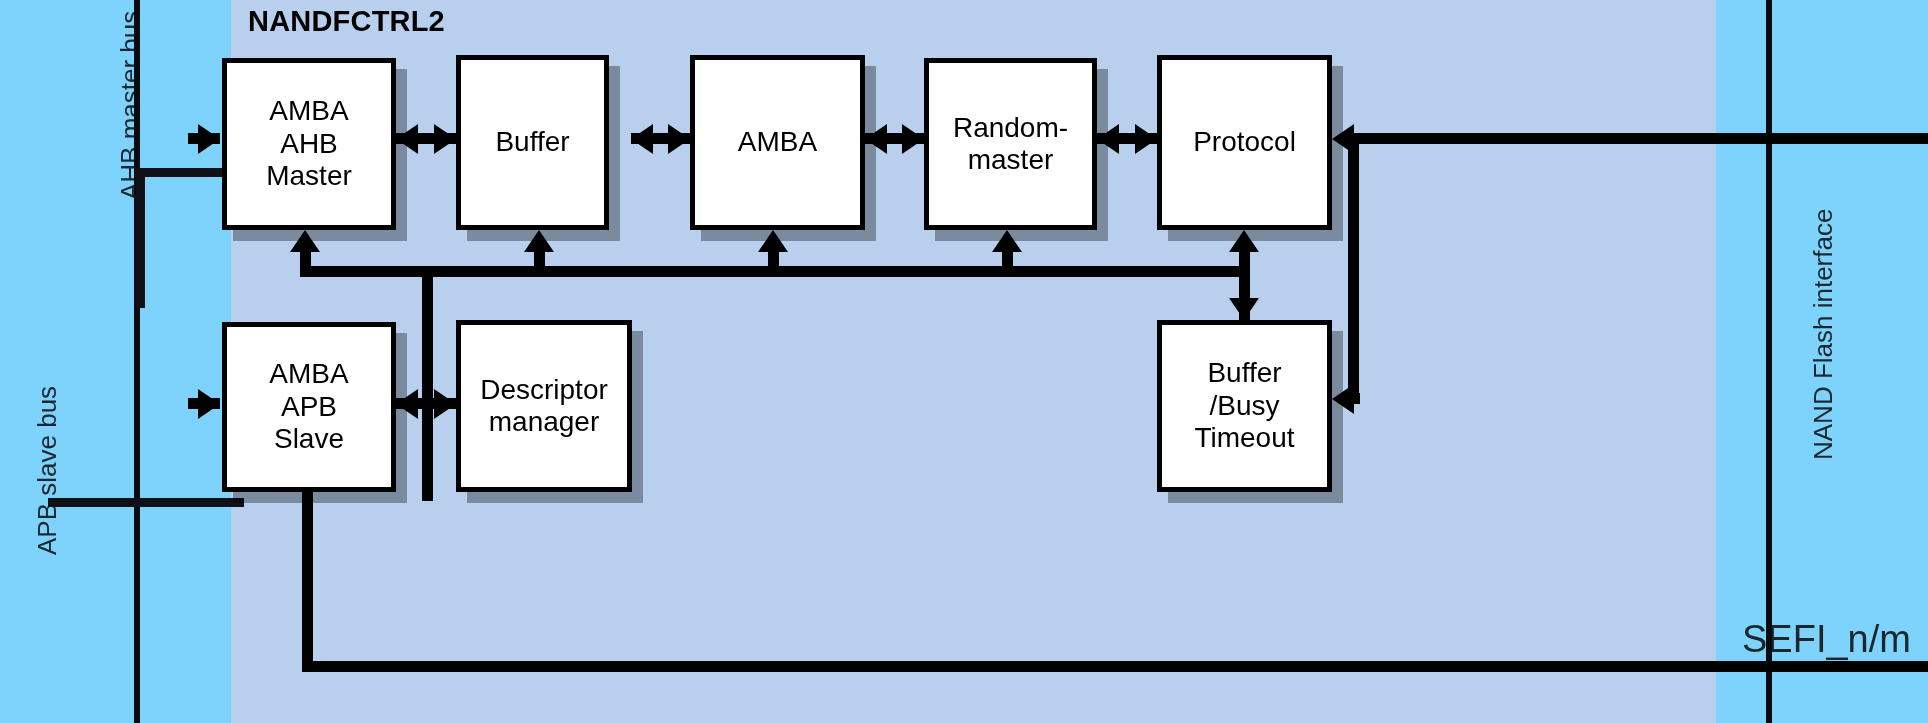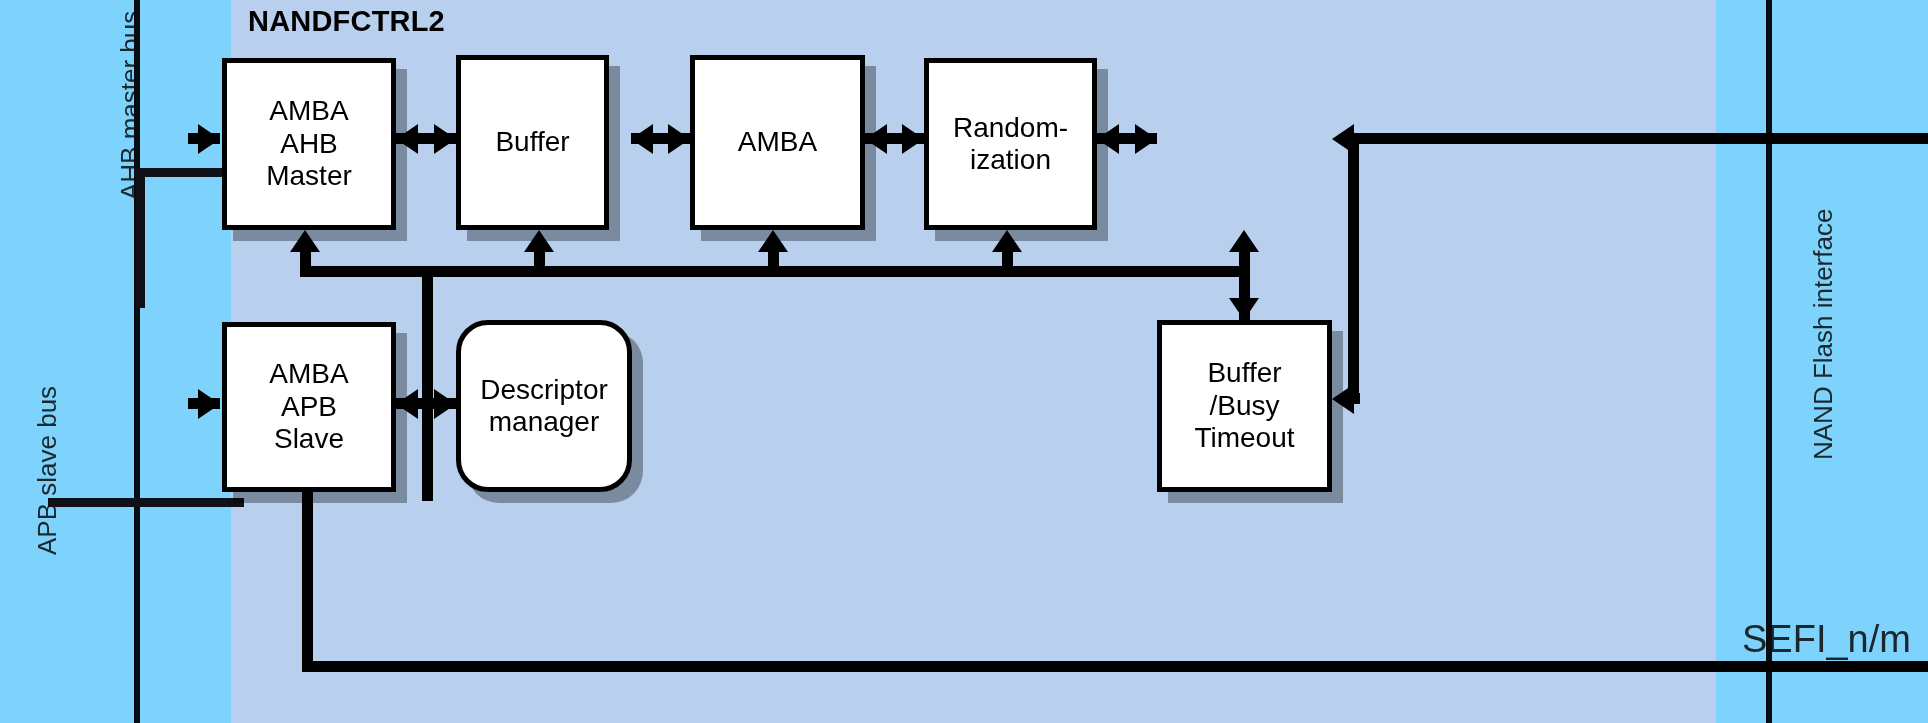--- a/index.html
+++ b/index.html
@@ -94,31 +94,34 @@
   <div class="blk" style="left:456px;top:55px;width:153px;height:175px;">
     <span class="blk-label">Buffer</span>
   </div>
 
   <div class="blk" style="left:690px;top:55px;width:175px;height:175px;">
     <span class="blk-label">AMBA</span>
   </div>
 
   <div class="blk" style="left:924px;top:58px;width:173px;height:172px;">
     <span class="blk-label">Random-
-ization</span>
+master</span>
   </div>
 
+  <div class="blk" style="left:1157px;top:55px;width:175px;height:175px;">
+    <span class="blk-label">Protocol</span>
+  </div>
 
   <div class="blk" style="left:222px;top:322px;width:174px;height:170px;">
     <span class="blk-label">AMBA
 APB
 Slave</span>
   </div>
 
-  <div class="blk" style="left:456px;top:320px;width:176px;height:172px;border-radius:32px;">
+  <div class="blk" style="left:456px;top:320px;width:176px;height:172px;">
     <span class="blk-label">Descriptor
 manager</span>
   </div>
 
   <div class="blk" style="left:1157px;top:320px;width:175px;height:172px;">
     <span class="blk-label">Buffer
 /Busy
 Timeout</span>
   </div>
 

